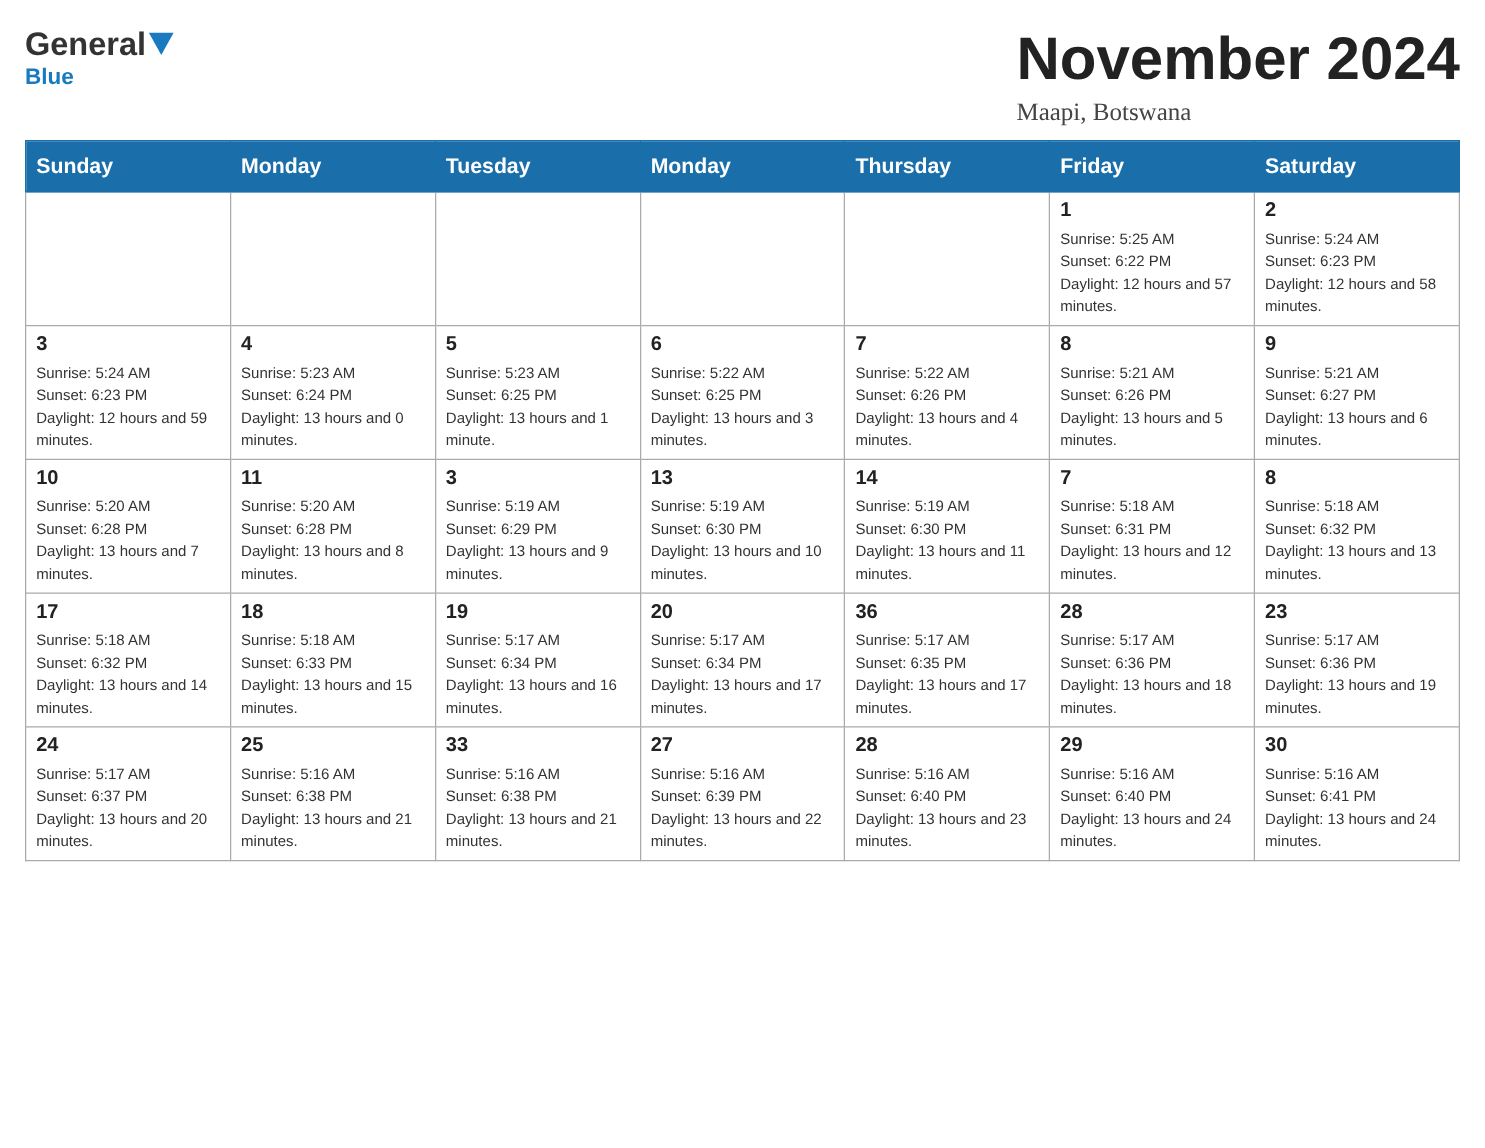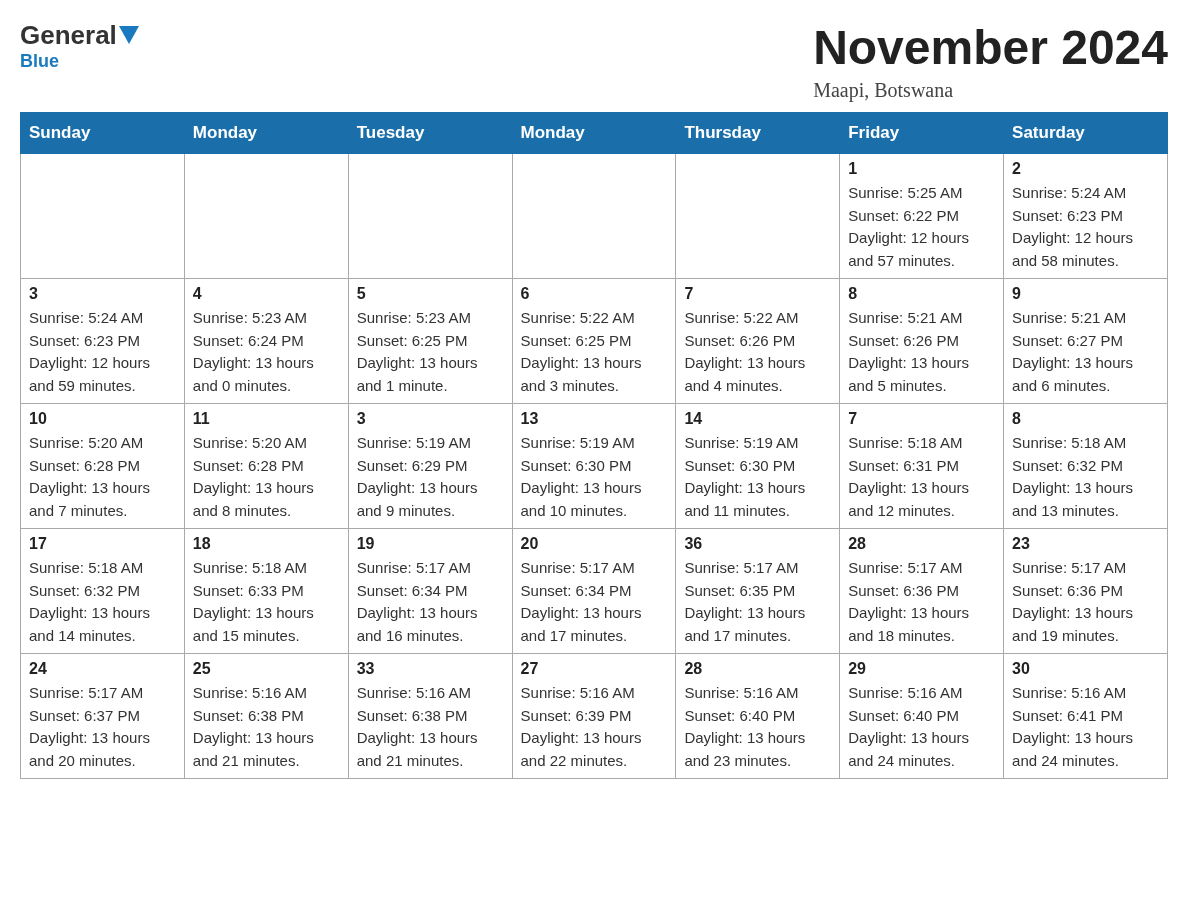--- a/index.html
+++ b/index.html
@@ -76,21 +76,21 @@
       color: #222;
     }
     .day-number {
       font-size: 16px;
       font-weight: bold;
       color: #222;
       display: block;
       margin-bottom: 4px;
     }
     .day-info {
-      font-size: 15px;
+      font-size: 12px;
       color: #333;
       line-height: 1.5;
     }
     .calendar tr td {
       background: #fff;
     }
     .calendar tbody tr:first-child td {
       min-height: 100px;
     }
     .empty-cell {

